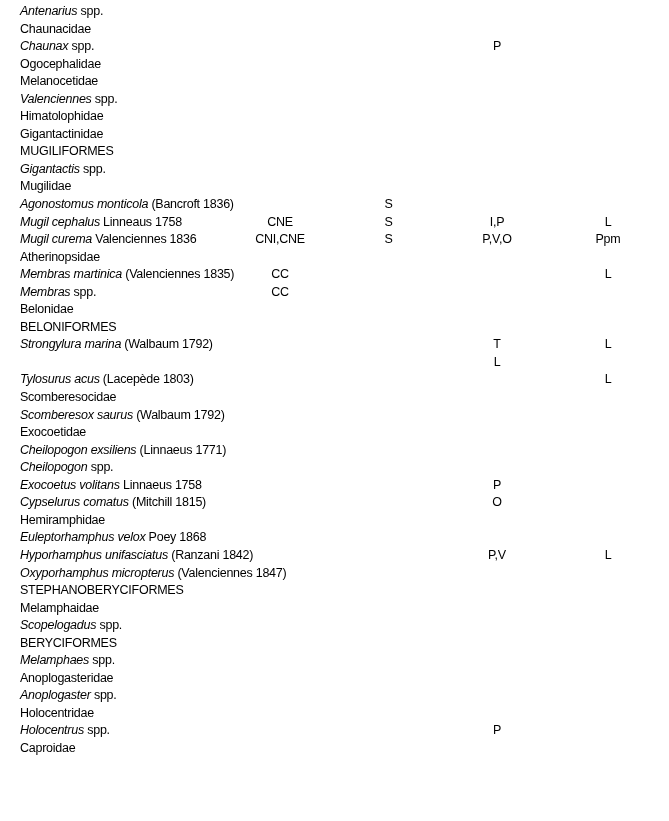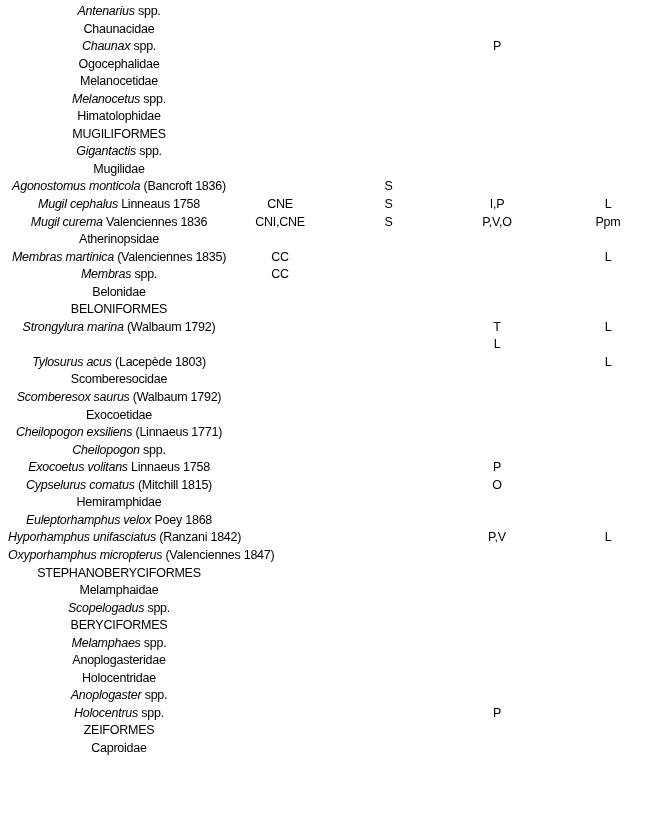--- a/index.html
+++ b/index.html
@@ -24,23 +24,22 @@
     align-items: center;
   }
   .cell {
     font-size: 12.5px;
     letter-spacing: -0.25px;
     line-height: 17.55px;
     white-space: nowrap;
     color: #000000;
   }
   .name-cell {
-    padding-left: 8px;
+    padding-left: 20px;
     overflow: visible;
-    text-align: center;
   }
   .code-cell {
     text-align: center;
   }
   .sci {
     font-style: italic;
   }
 </style>
 </head>
 <body>
@@ -80,36 +79,43 @@
 
   <div class="row">
     <div class="cell name-cell"><span class="sci"></span><span>Melanocetidae</span></div>
     <div class="cell code-cell"></div>
     <div class="cell code-cell"></div>
     <div class="cell code-cell"></div>
     <div class="cell code-cell"></div>
   </div>
 
   <div class="row">
-    <div class="cell name-cell"><span class="sci">Melanocetus</span><span> spp.</span></div>
+    <div class="cell name-cell"><span class="sci">Valenciennes</span><span> spp.</span></div>
     <div class="cell code-cell"></div>
     <div class="cell code-cell"></div>
     <div class="cell code-cell"></div>
     <div class="cell code-cell"></div>
   </div>
 
   <div class="row">
     <div class="cell name-cell"><span class="sci"></span><span>Himatolophidae</span></div>
     <div class="cell code-cell"></div>
     <div class="cell code-cell"></div>
     <div class="cell code-cell"></div>
     <div class="cell code-cell"></div>
   </div>
 
 
+  <div class="row">
+    <div class="cell name-cell"><span class="sci"></span><span>Gigantactinidae</span></div>
+    <div class="cell code-cell"></div>
+    <div class="cell code-cell"></div>
+    <div class="cell code-cell"></div>
+    <div class="cell code-cell"></div>
+  </div>
 
   <div class="row">
     <div class="cell name-cell"><span class="sci"></span><span>MUGILIFORMES</span></div>
     <div class="cell code-cell"></div>
     <div class="cell code-cell"></div>
     <div class="cell code-cell"></div>
     <div class="cell code-cell"></div>
   </div>
 
   <div class="row">
@@ -346,50 +352,43 @@
 
   <div class="row">
     <div class="cell name-cell"><span class="sci"></span><span>Anoplogasteridae</span></div>
     <div class="cell code-cell"></div>
     <div class="cell code-cell"></div>
     <div class="cell code-cell"></div>
     <div class="cell code-cell"></div>
   </div>
 
   <div class="row">
+    <div class="cell name-cell"><span class="sci">Anoplogaster</span><span> spp.</span></div>
+    <div class="cell code-cell"></div>
+    <div class="cell code-cell"></div>
+    <div class="cell code-cell"></div>
+    <div class="cell code-cell"></div>
+  </div>
+
+  <div class="row">
     <div class="cell name-cell"><span class="sci"></span><span>Holocentridae</span></div>
     <div class="cell code-cell"></div>
     <div class="cell code-cell"></div>
     <div class="cell code-cell"></div>
     <div class="cell code-cell"></div>
   </div>
 
   <div class="row">
-    <div class="cell name-cell"><span class="sci">Anoplogaster</span><span> spp.</span></div>
-    <div class="cell code-cell"></div>
-    <div class="cell code-cell"></div>
-    <div class="cell code-cell"></div>
-    <div class="cell code-cell"></div>
-  </div>
-
-  <div class="row">
     <div class="cell name-cell"><span class="sci">Holocentrus</span><span> spp.</span></div>
     <div class="cell code-cell"></div>
     <div class="cell code-cell"></div>
     <div class="cell code-cell">P</div>
     <div class="cell code-cell"></div>
   </div>
 
-  <div class="row">
-    <div class="cell name-cell"><span class="sci"></span><span>ZEIFORMES</span></div>
-    <div class="cell code-cell"></div>
-    <div class="cell code-cell"></div>
-    <div class="cell code-cell"></div>
-    <div class="cell code-cell"></div>
-  </div>
 
   <div class="row">
     <div class="cell name-cell"><span class="sci"></span><span>Caproidae</span></div>
     <div class="cell code-cell"></div>
     <div class="cell code-cell"></div>
     <div class="cell code-cell"></div>
     <div class="cell code-cell"></div>
   </div>
 </div>
 

